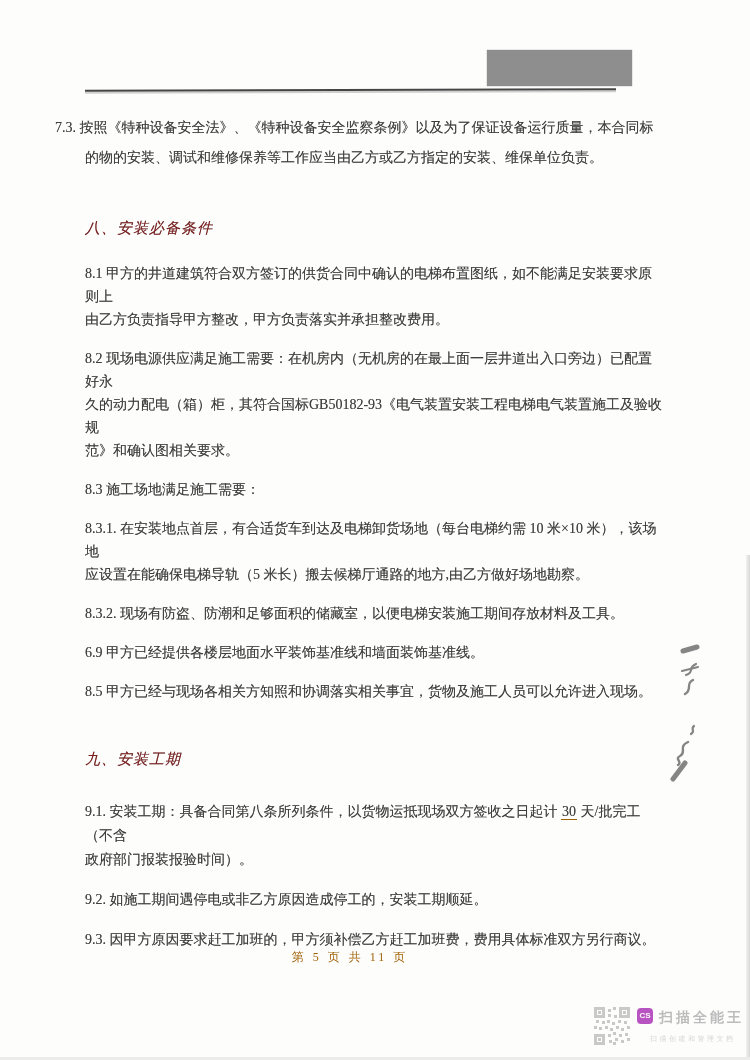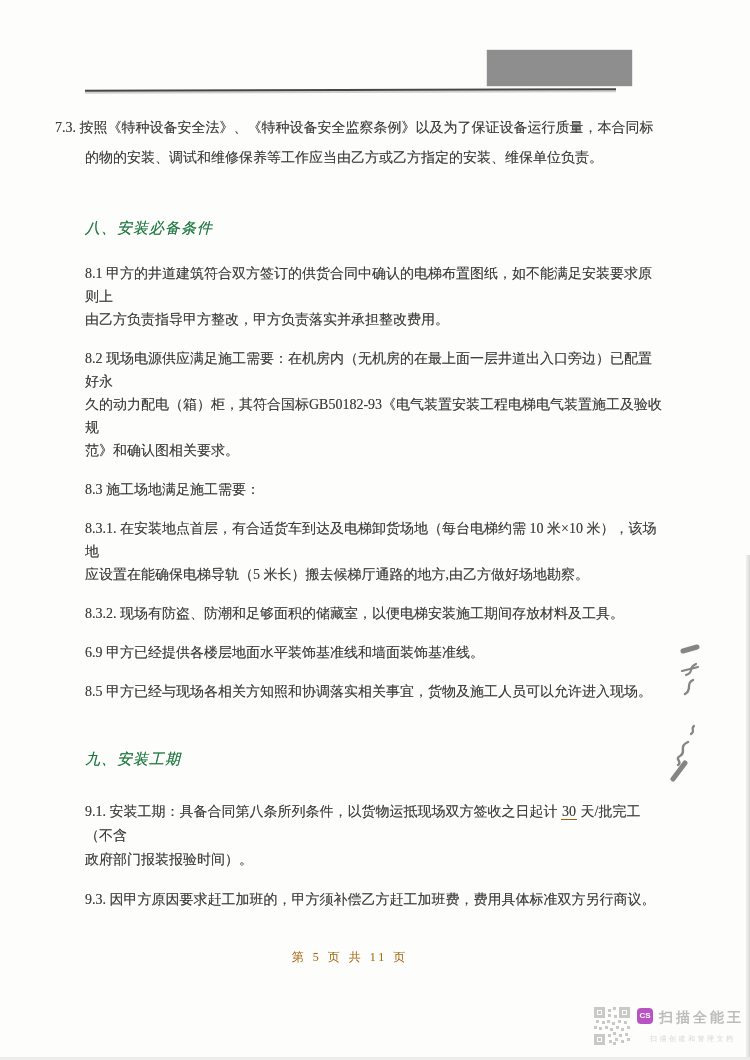--- a/index.html
+++ b/index.html
@@ -17,21 +17,21 @@
   
   .rule{position:absolute;left:85px;top:89px;width:531px;height:2px;background:#454545;transform:rotate(-0.15deg);box-shadow:0 2px 0 rgba(90,90,90,.28);}
   
   .body{
     position:absolute;left:85px;top:97px;width:578px;
     font-size:14px;color:#3e3e3e;text-shadow:0 0 .6px rgba(62,62,62,.55);
     white-space:pre-line;text-align:left;
   }
   .body p,.body h2{margin:0;padding:0;font-size:14px;font-weight:400;}
   .c7{line-height:30px;padding-left:30px;text-indent:-30px;}
-  .hd{font-weight:700;font-style:italic;letter-spacing:1px;color:#15803d;}
+  .hd{font-weight:700;font-style:italic;letter-spacing:1px;color:#7f1d1d;}
   .h8{margin:11px 0 6px !important;line-height:24px;font-size:15px !important;}
   .h9{margin:12px 0 13px !important;line-height:24px;font-size:15px !important;}
   .s8{line-height:23px;}
   .s9{line-height:24px;}
   .u{border-bottom:1px solid #a16207;padding:0 1px;}
   
   .footer{position:absolute;left:85px;top:949px;width:530px;text-align:center;
     font-size:12px;letter-spacing:3px;color:#a16207;font-family:"Liberation Serif","DejaVu Serif",serif;}
   
   .hw{position:absolute;}
@@ -69,20 +69,21 @@
     <p class="s8">8.3 施工场地满足施工需要：</p>
     <p class="s8">8.3.1. 在安装地点首层，有合适货车到达及电梯卸货场地（每台电梯约需 10 米×10 米），该场地
 应设置在能确保电梯导轨（5 米长）搬去候梯厅通路的地方,由乙方做好场地勘察。</p>
     <p class="s8">8.3.2. 现场有防盗、防潮和足够面积的储藏室，以便电梯安装施工期间存放材料及工具。</p>
     <p class="s8">6.9 甲方已经提供各楼层地面水平装饰基准线和墙面装饰基准线。</p>
     <p class="s8">8.5 甲方已经与现场各相关方知照和协调落实相关事宜，货物及施工人员可以允许进入现场。</p>
 
     <h2 class="hd h9">九、安装工期</h2>
     <p class="s9"><span>9.1. 安装工期：具备合同第八条所列条件，以货物运抵现场双方签收之日起计 </span><span class="u">30</span><span> 天/批完工（不含
 政府部门报装报验时间）。</span></p>
+    <p class="s9">9.2. 如施工期间遇停电或非乙方原因造成停工的，安装工期顺延。</p>
     <p class="s9">9.3. 因甲方原因要求赶工加班的，甲方须补偿乙方赶工加班费，费用具体标准双方另行商议。</p>
 
     
     
     
     
     
     
     
     

